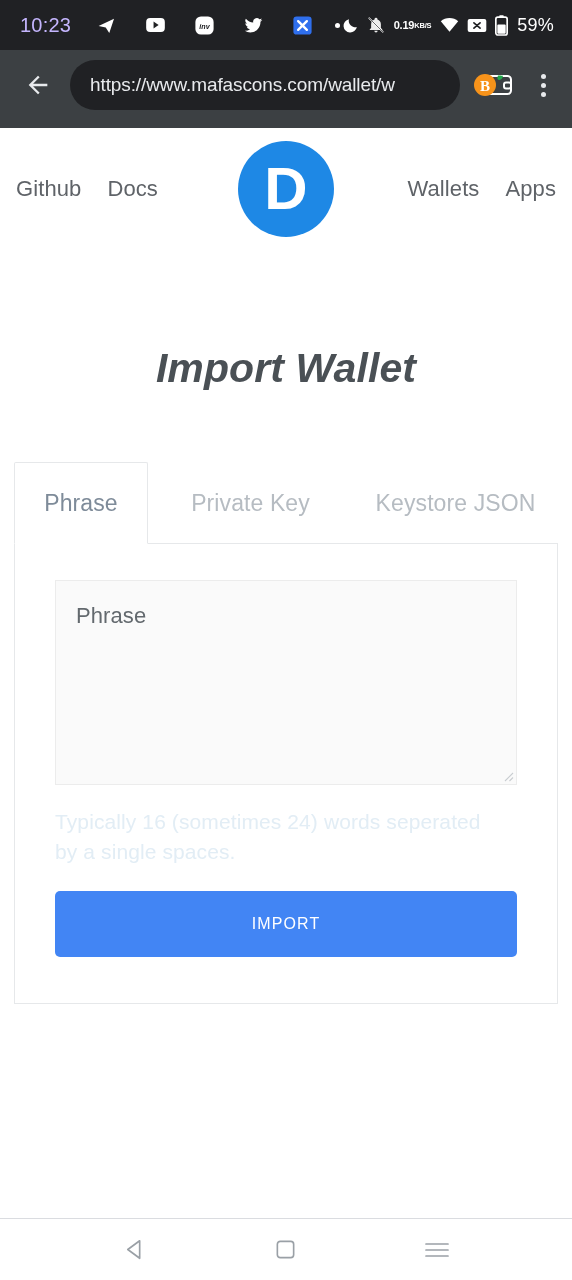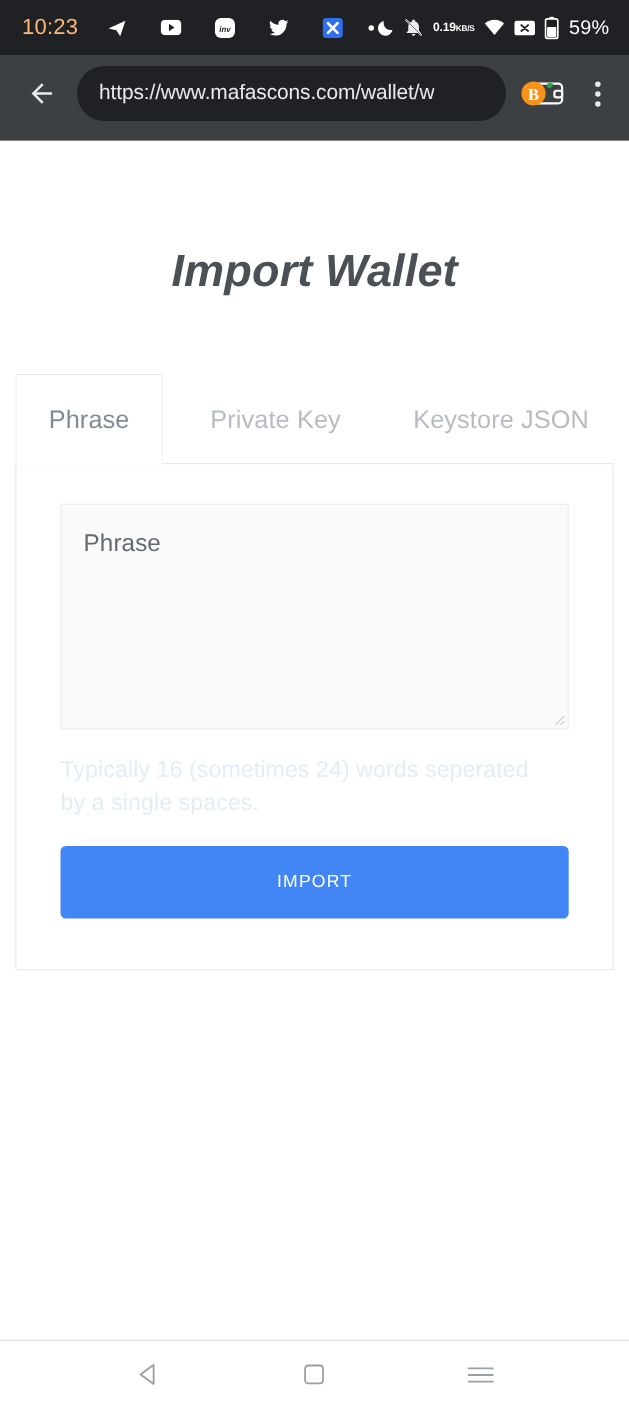--- a/index.html
+++ b/index.html
@@ -33,21 +33,21 @@
   }
   .status-left {
     display: flex;
     align-items: center;
     gap: 9px;
   }
   .status-clock {
     font-size: 20px;
     font-weight: 500;
     letter-spacing: 0.2px;
-    color: #fdba74;
+    color: #c4b5fd;
   }
   .notif-icons {
     display: flex;
     align-items: center;
     gap: 8px;
     margin-left: 6px;
   }
   .notif-icon {
     display: inline-flex;
     align-items: center;
@@ -404,20 +404,33 @@
     </div>
     <div class="menu-btn">
       <span></span>
       <span></span>
       <span></span>
     </div>
   </div>
 
   <div class="page">
 
+    <div class="site-header">
+      <div class="nav-group">
+        <a class="nav-link">Github</a>
+        <a class="nav-link">Docs</a>
+      </div>
+      <div class="logo">
+        <span>D</span>
+      </div>
+      <div class="nav-group">
+        <a class="nav-link">Wallets</a>
+        <a class="nav-link">Apps</a>
+      </div>
+    </div>
 
     <h1 class="page-title">Import Wallet</h1>
 
     <div class="tabs-card">
       <div class="tabs-row">
         <button class="tab active">Phrase</button>
         <button class="tab inactive">Private Key</button>
         <button class="tab inactive">Keystore JSON</button>
       </div>
 

